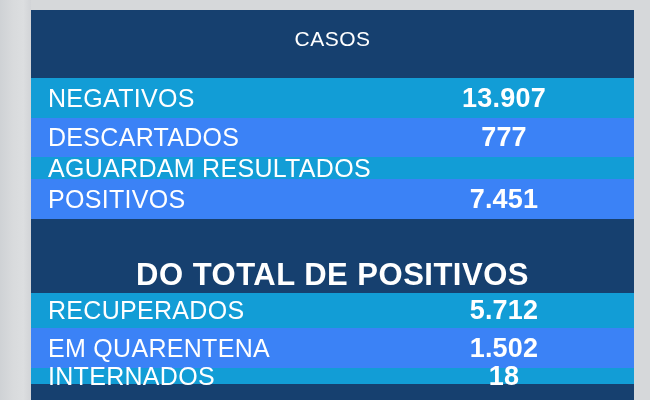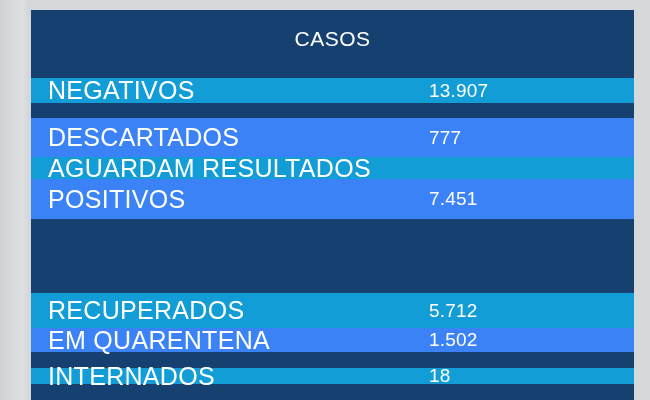--- a/index.html
+++ b/index.html
@@ -83,35 +83,36 @@
     color: #ffffff;
     font-size: 25px;
     font-weight: 400;
     letter-spacing: 0.3px;
     white-space: nowrap;
   }
   .row-value {
     position: absolute;
     left: 398px;
     width: 150px;
+    text-align: center;
     color: #ffffff;
-    font-size: 19px;
-    font-weight: 400;
+    font-size: 27px;
+    font-weight: 700;
     letter-spacing: 0.2px;
     white-space: nowrap;
   }
 
   
-  .r-negativos   { top: 68px;  height: 25px; }
+  .r-negativos   { top: 68px;  height: 40px; }
   .r-descartados { top: 108px; height: 39px; }
   .r-aguardam    { top: 147px; height: 22px; }
   .r-positivos   { top: 169px; height: 40px; }
 
   .r-recuperados { top: 283px; height: 35px; }
-  .r-quarentena  { top: 318px; height: 24px; }
+  .r-quarentena  { top: 318px; height: 40px; }
   .r-internados  { top: 358px; height: 16px; }
 </style>
 </head>
 <body>
 
 <div id="infographic">
 
   <div class="panel">
 
     <div class="section-head casos">CASOS</div>
@@ -128,20 +129,21 @@
 
     <div class="row light r-aguardam">
       <span class="row-label">AGUARDAM RESULTADOS</span>
     </div>
 
     <div class="row dark r-positivos">
       <span class="row-label">POSITIVOS</span>
       <span class="row-value">7.451</span>
     </div>
 
+    <div class="section-head total">DO TOTAL DE POSITIVOS</div>
 
     <div class="row light r-recuperados">
       <span class="row-label">RECUPERADOS</span>
       <span class="row-value">5.712</span>
     </div>
 
     <div class="row dark r-quarentena">
       <span class="row-label">EM QUARENTENA</span>
       <span class="row-value">1.502</span>
     </div>

